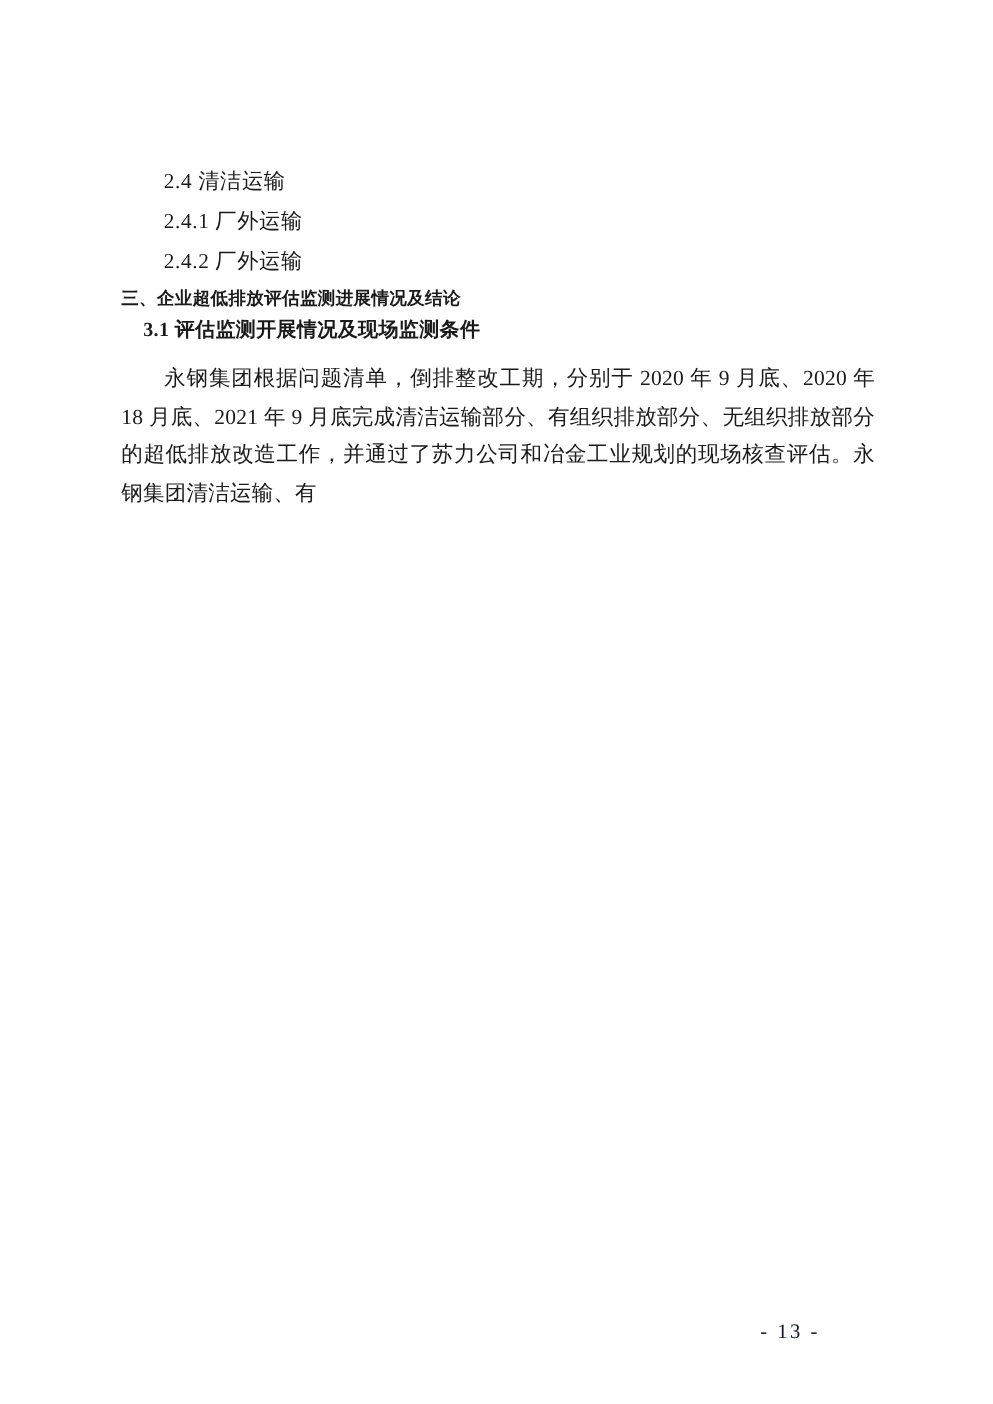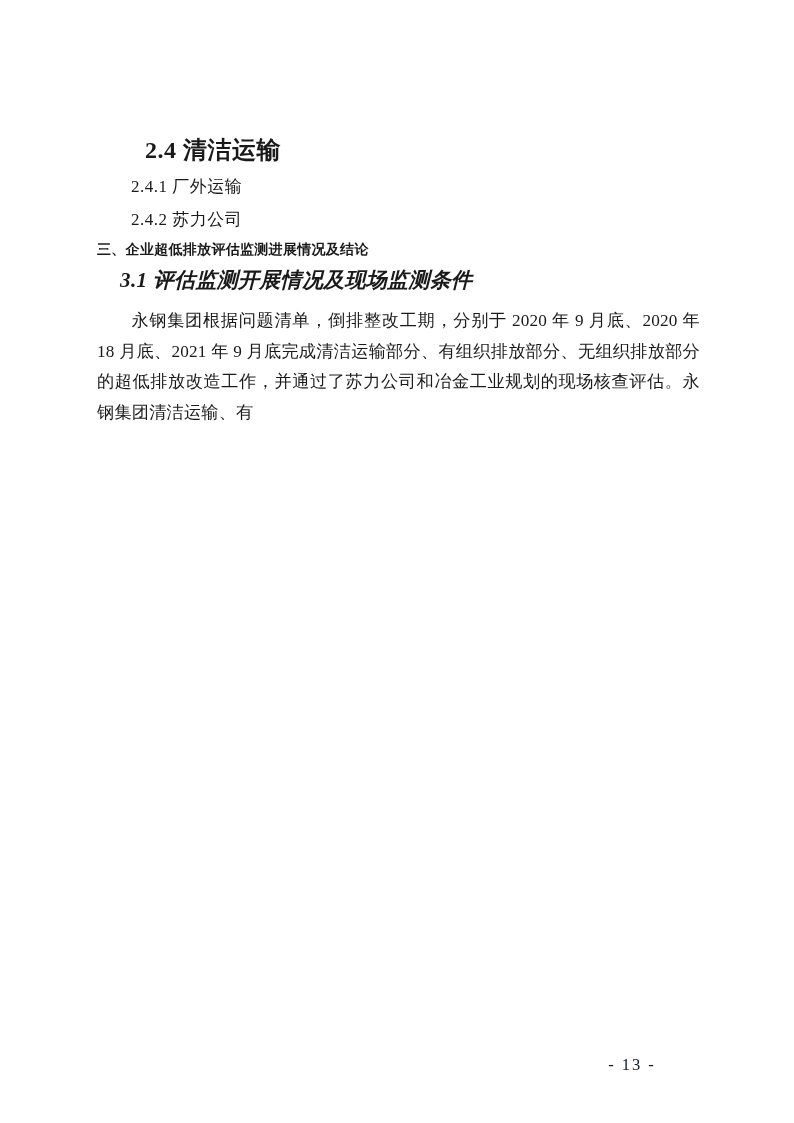--- a/index.html
+++ b/index.html
@@ -24,22 +24,22 @@
   }
   .content {
     position: absolute;
     left: 97px;
     top: 132px;
     width: 603px;
   }
 
   
   .h2 {
-    font-size: 24px;
-    font-weight: bold;
+    font-size: 17px;
+    font-weight: normal;
     line-height: 1.5;
     margin: 0 0 6px 0;
     text-indent: 2em;
     letter-spacing: 0.5px;
   }
   .h3 {
     font-size: 17px;
     line-height: 1.5;
     margin: 0 0 2px 0;
     text-indent: 2em;
@@ -47,27 +47,26 @@
   }
   .h1 {
     font-size: 14px;
     font-weight: bold;
     line-height: 1.55;
     margin: 7px 0 3px 0;
     text-indent: 0;
     letter-spacing: 0.3px;
   }
   .h2b {
-    font-size: 21px;
+    font-size: 16px;
     font-weight: bold;
     line-height: 1.55;
     margin: 2px 0 3px 0;
     text-indent: 1.1em;
     letter-spacing: 0.3px;
-    font-style: italic;
   }
   .para {
     font-size: 17.2px;
     line-height: 1.78;
     margin: 0 0 0 0;
     text-indent: 2em;
     text-align: justify;
     text-justify: inter-ideograph;
     letter-spacing: 0.2px;
   }
@@ -95,21 +94,21 @@
 <div class="page">
   <div class="content">
 
     <div class="h2">2.4  清洁运输</div>
 
     <div class="h3">2.4.1  厂外运输</div>
 
 
     <div class="gap-sm"></div>
 
-    <div class="h3">2.4.2  苏力公司</div>
+    <div class="h3">2.4.2  厂外运输</div>
 
 
     <div class="h1">三、企业超低排放评估监测进展情况及结论</div>
 
     <div class="h2b">3.1  评估监测开展情况及现场监测条件</div>
 
 
 
     <div class="gap-md"></div>
 

